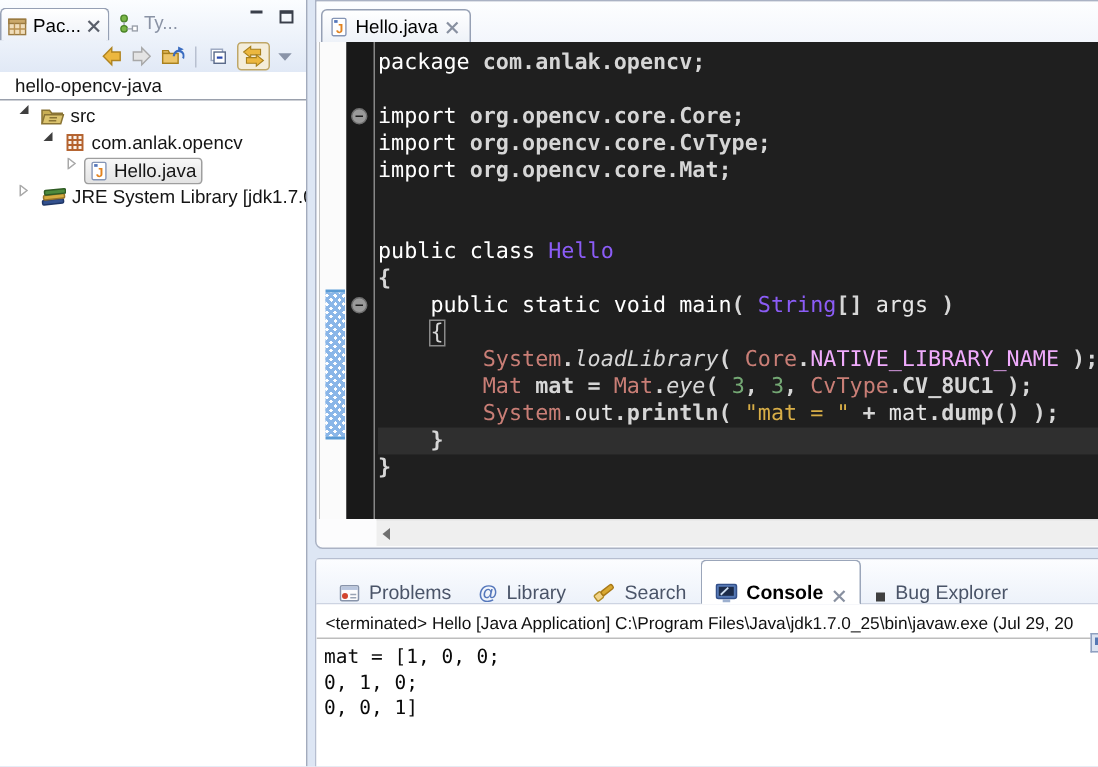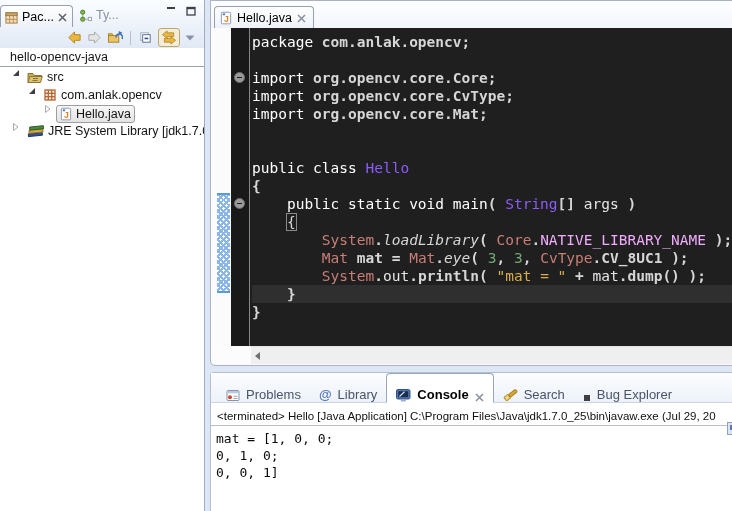--- a/index.html
+++ b/index.html
@@ -323,46 +323,46 @@
               <line x1="7.5" y1="7.3" x2="11.5" y2="7.3" stroke="#9aa4b4"></line>
               <line x1="7.5" y1="9.5" x2="11.5" y2="9.5" stroke="#9aa4b4"></line>
             </svg>
           </span>
         <span>Problems</span>
       </div>
       <div class="btab">
         <span style="color:#5577bb;font-size:13px;font-weight:bold;">@</span>
         <span>Library</span>
       </div>
+      <div class="btab">
+        <span>
+          <svg width="15" height="15" viewBox="0 0 16 16">
+              <g transform="rotate(-38 8 8)">
+                <rect x="0.5" y="6" width="5.5" height="5" rx="1" fill="#f2d488" stroke="#b08c28"></rect>
+                <rect x="6" y="6.8" width="9.5" height="3.4" rx="1.2" fill="#d8a830" stroke="#a87818"></rect>
+              </g>
+            </svg>
+          </span>
+        <span>Search</span>
+      </div>
       <div class="btab active">
         <span>
           <svg width="15" height="13" viewBox="0 0 15 13">
               <rect x="0.5" y="0.5" width="13.5" height="9.5" rx="1.5" fill="#5578b4" stroke="#33508a"></rect>
               <rect x="2.2" y="2.2" width="10" height="6" fill="#1c2c4a"></rect>
               <path d="M3.5 7.5 L8.5 2.8" stroke="#cfe0f4" stroke-width="1.2"></path>
               <rect x="4.8" y="10.5" width="5" height="2" fill="#9db0cf"></rect>
             </svg>
           </span>
         <span>Console</span>
         <span>
           <svg width="9" height="9" viewBox="0 0 9 9">
               <path d="M1 1 L8 8 M8 1 L1 8" stroke="#8890a0" stroke-width="1.5"></path>
             </svg>
           </span>
-      </div>
-      <div class="btab">
-        <span>
-          <svg width="15" height="15" viewBox="0 0 16 16">
-              <g transform="rotate(-38 8 8)">
-                <rect x="0.5" y="6" width="5.5" height="5" rx="1" fill="#f2d488" stroke="#b08c28"></rect>
-                <rect x="6" y="6.8" width="9.5" height="3.4" rx="1.2" fill="#d8a830" stroke="#a87818"></rect>
-              </g>
-            </svg>
-          </span>
-        <span>Search</span>
       </div>
       <div class="btab">
         <span>
             <svg width="8" height="8" viewBox="0 0 8 8">
               <rect x="1" y="1" width="6" height="6" fill="#3f3f3f"></rect>
             </svg>
           </span>
         <span>Bug Explorer</span>
       </div>
 

